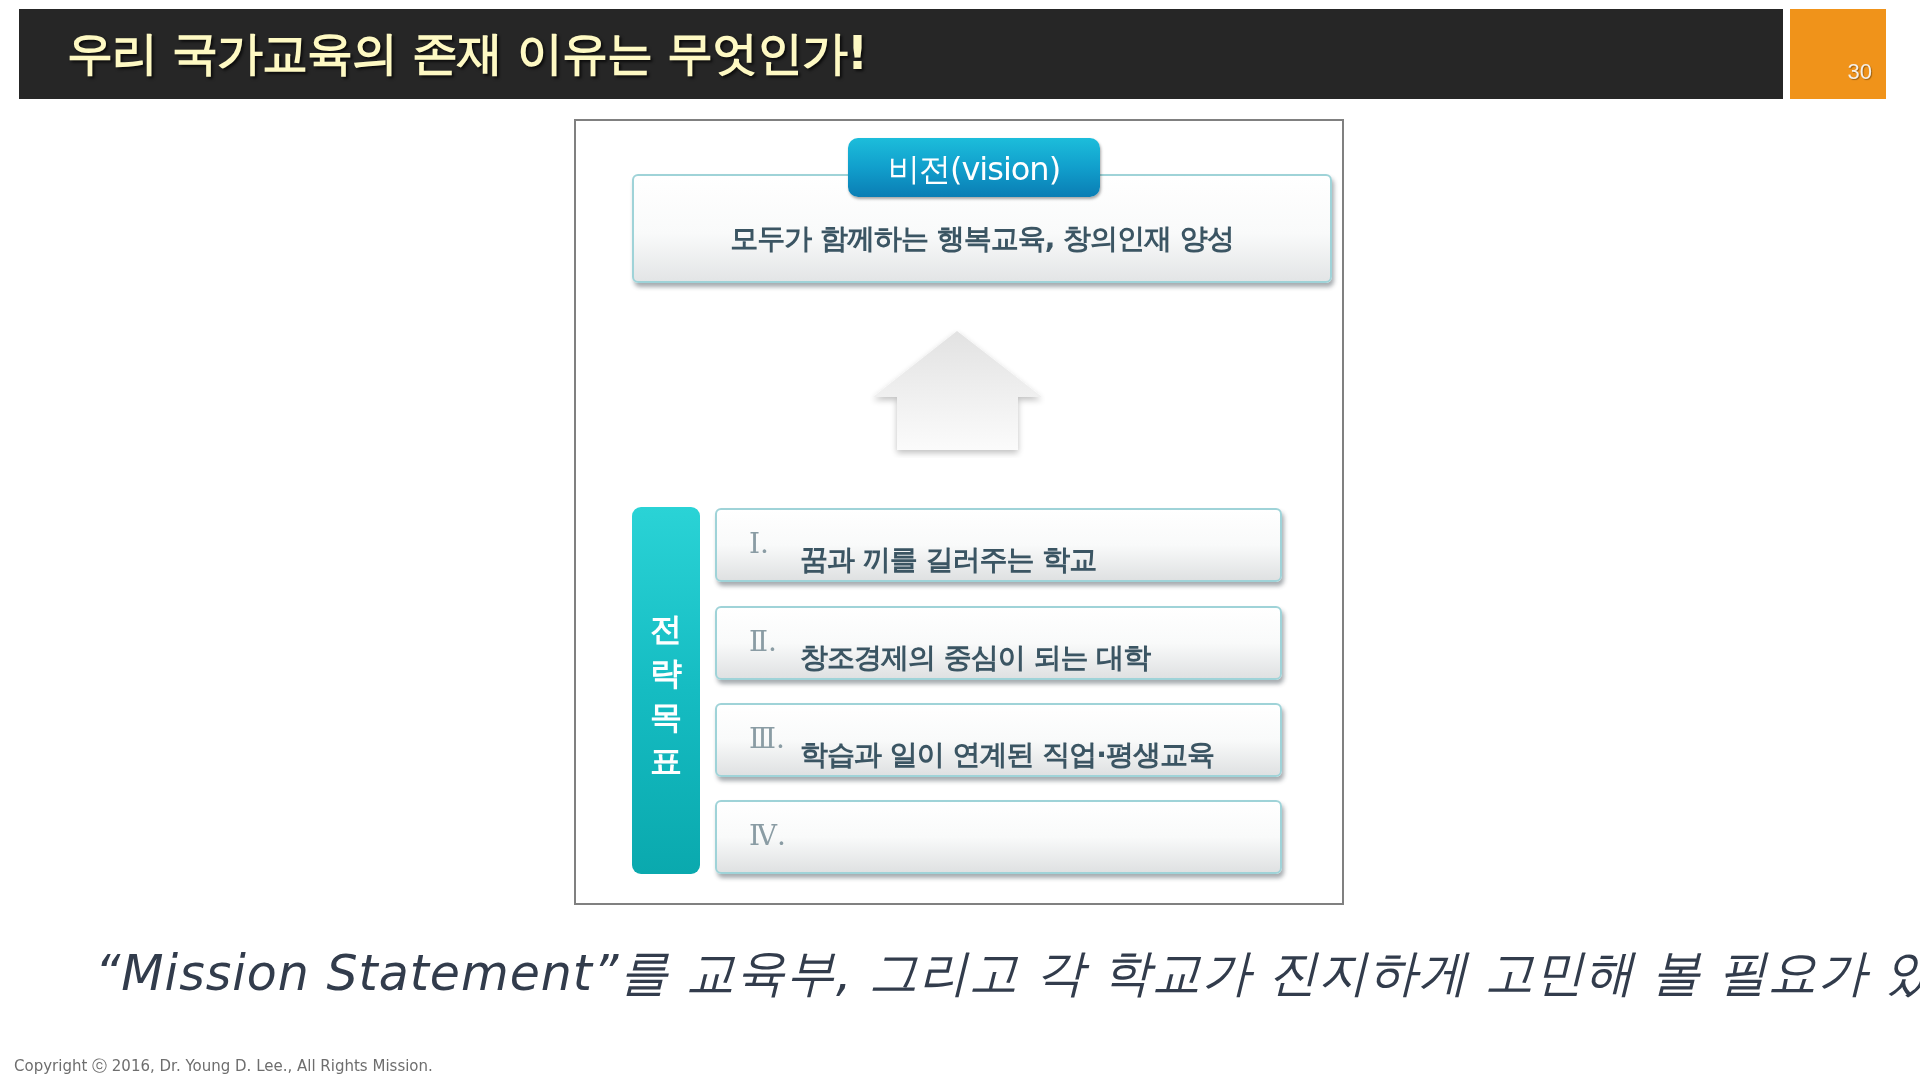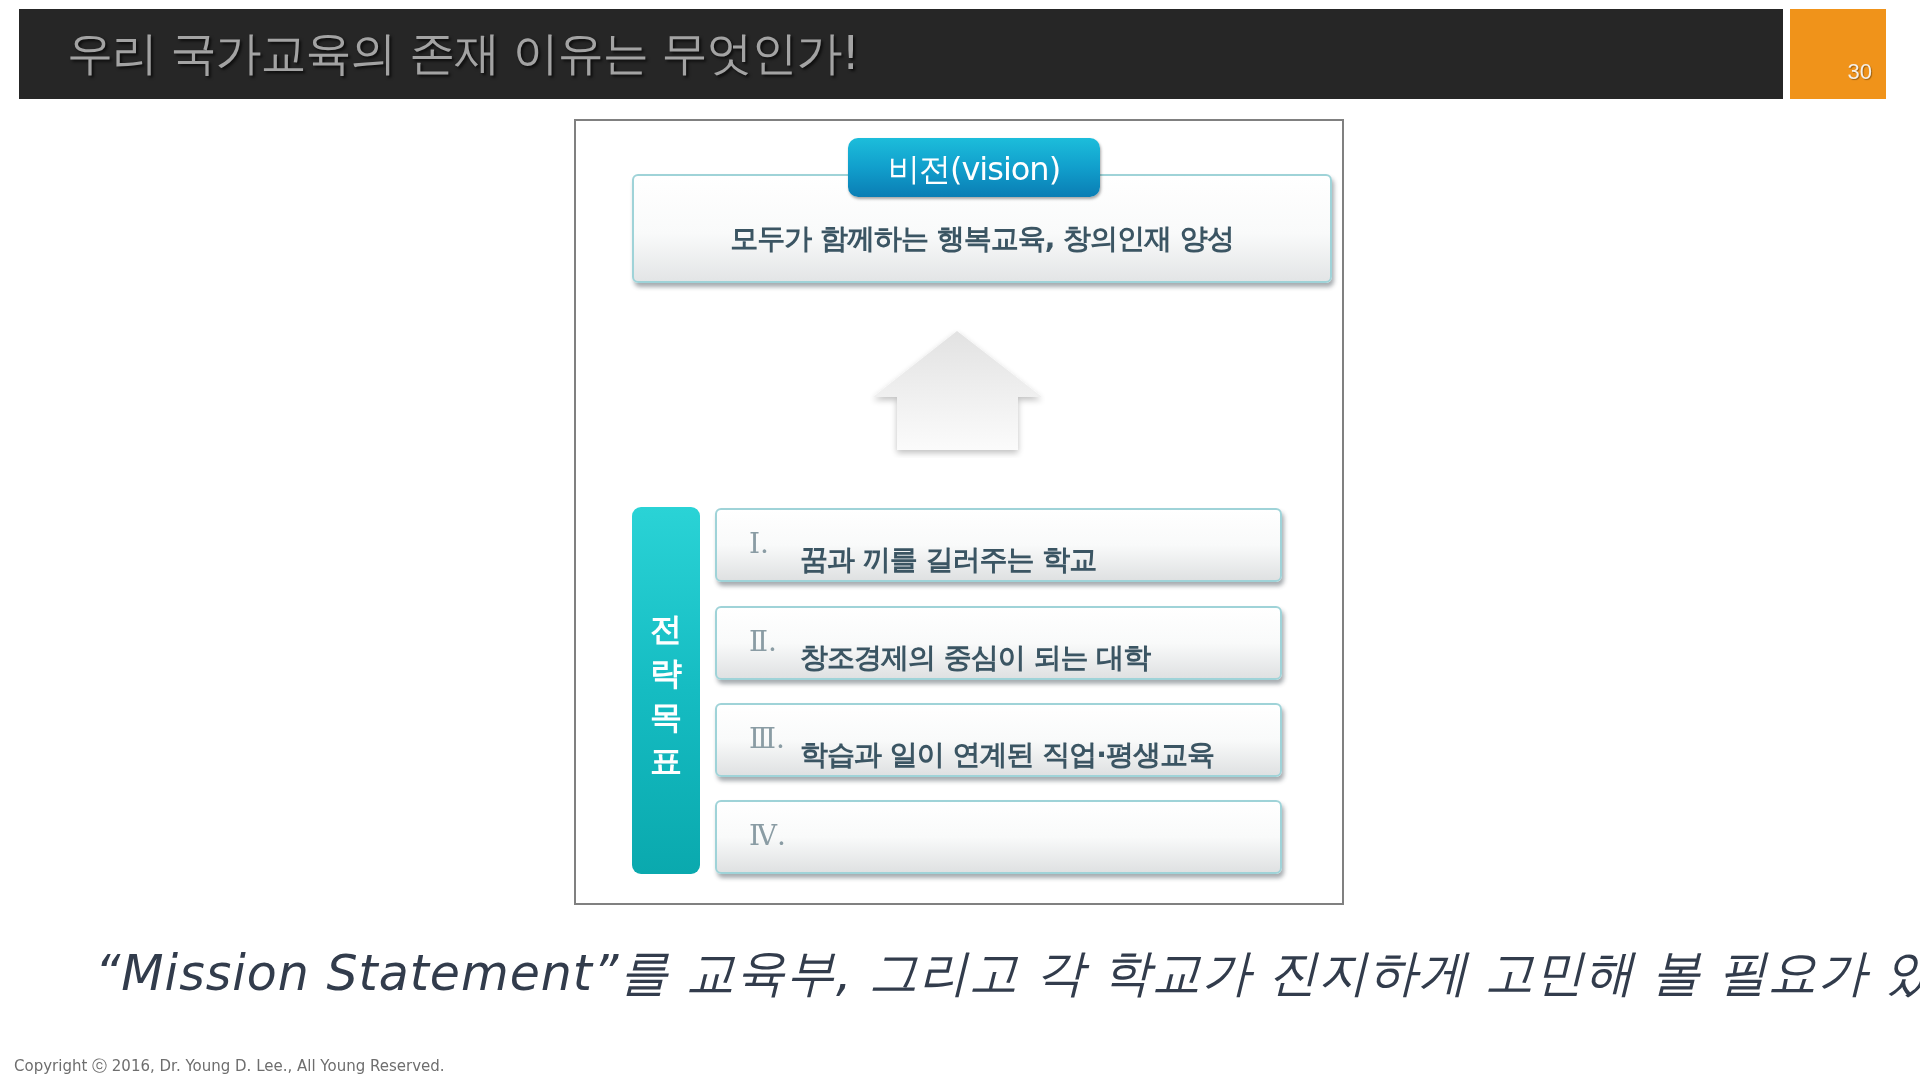--- a/index.html
+++ b/index.html
@@ -1,18 +1,18 @@
 <!DOCTYPE html>
 <html><head>
 <meta charset="utf-8">
 <style>
   html, body { margin:0; padding:0; }
   body { width:1920px; height:1080px; position:relative; background:#ffffff; overflow:hidden; font-family:"DejaVu Sans", sans-serif; }
   .title-bar { position:absolute; left:19px; top:9px; width:1764px; height:90px; background:#262626; }
-  .title-text { position:absolute; left:48px; top:14px; font-family:"DejaVu Sans", sans-serif; font-size:46px; color:#a3a3a3; letter-spacing:-1px; text-shadow:2px 2px 3px rgba(0,0,0,0.7); white-space:nowrap; }
+  .title-text { position:absolute; left:48px; top:14px; font-family:"DejaVu Sans", sans-serif; font-size:46px; color:#fef9c3; letter-spacing:-1px; text-shadow:2px 2px 3px rgba(0,0,0,0.7); white-space:nowrap;font-weight:bold; }
   .page-box { position:absolute; left:1790px; top:9px; width:96px; height:90px; background:#f0931a; }
   .page-num { position:absolute; right:14px; bottom:14px; font-family:"Liberation Sans", sans-serif; font-size:22px; color:#f5f0e8; text-shadow:1px 1px 1px rgba(0,0,0,0.35); }
 
   .frame { position:absolute; left:574px; top:119px; width:770px; height:786px; border:2px solid #808080; background:#ffffff; box-sizing:border-box; }
 
   .vision-box { position:absolute; left:632px; top:174px; width:700px; height:109px; box-sizing:border-box; border:2px solid #9fd3d8; border-radius:6px; background:linear-gradient(#ffffff 0%, #f9fafa 55%, #e3e5e6 100%); box-shadow:2px 4px 4px rgba(60,70,80,0.45); }
   .vision-text { position:absolute; left:0; right:0; top:44px; text-align:center; font-size:28px; color:#3b5563; font-weight:bold; letter-spacing:-1px; white-space:nowrap; }
   .vision-tag { position:absolute; left:848px; top:138px; width:252px; height:59px; border-radius:10px; background:linear-gradient(#1cbddb 0%, #119fcc 50%, #0a7db4 100%); box-shadow:1px 2px 3px rgba(0,0,0,0.35); }
   .vision-tag-text { position:absolute; left:0; right:0; top:10px; text-align:center; color:#ffffff; font-size:32px; letter-spacing:-1px; white-space:nowrap; }
 
@@ -88,13 +88,13 @@
 <div class="goal" style="top:703px;">
   <span class="goal-numeral">Ⅲ.</span>
   <span class="goal-text">학습과 일이 연계된 직업·평생교육</span>
 </div>
 <div class="goal" style="top:800px;">
   <span class="goal-numeral">Ⅳ.</span>
 </div>
 
 <div class="mission">“Mission Statement”를 교육부, 그리고 각 학교가 진지하게 고민해 볼 필요가 있다!</div>
 
-<div class="copyright">Copyright ⓒ 2016, Dr. Young D. Lee., All Young Reserved.</div>
+<div class="copyright">Copyright ⓒ 2016, Dr. Young D. Lee., All Rights Mission.</div>
 
 </body></html>

